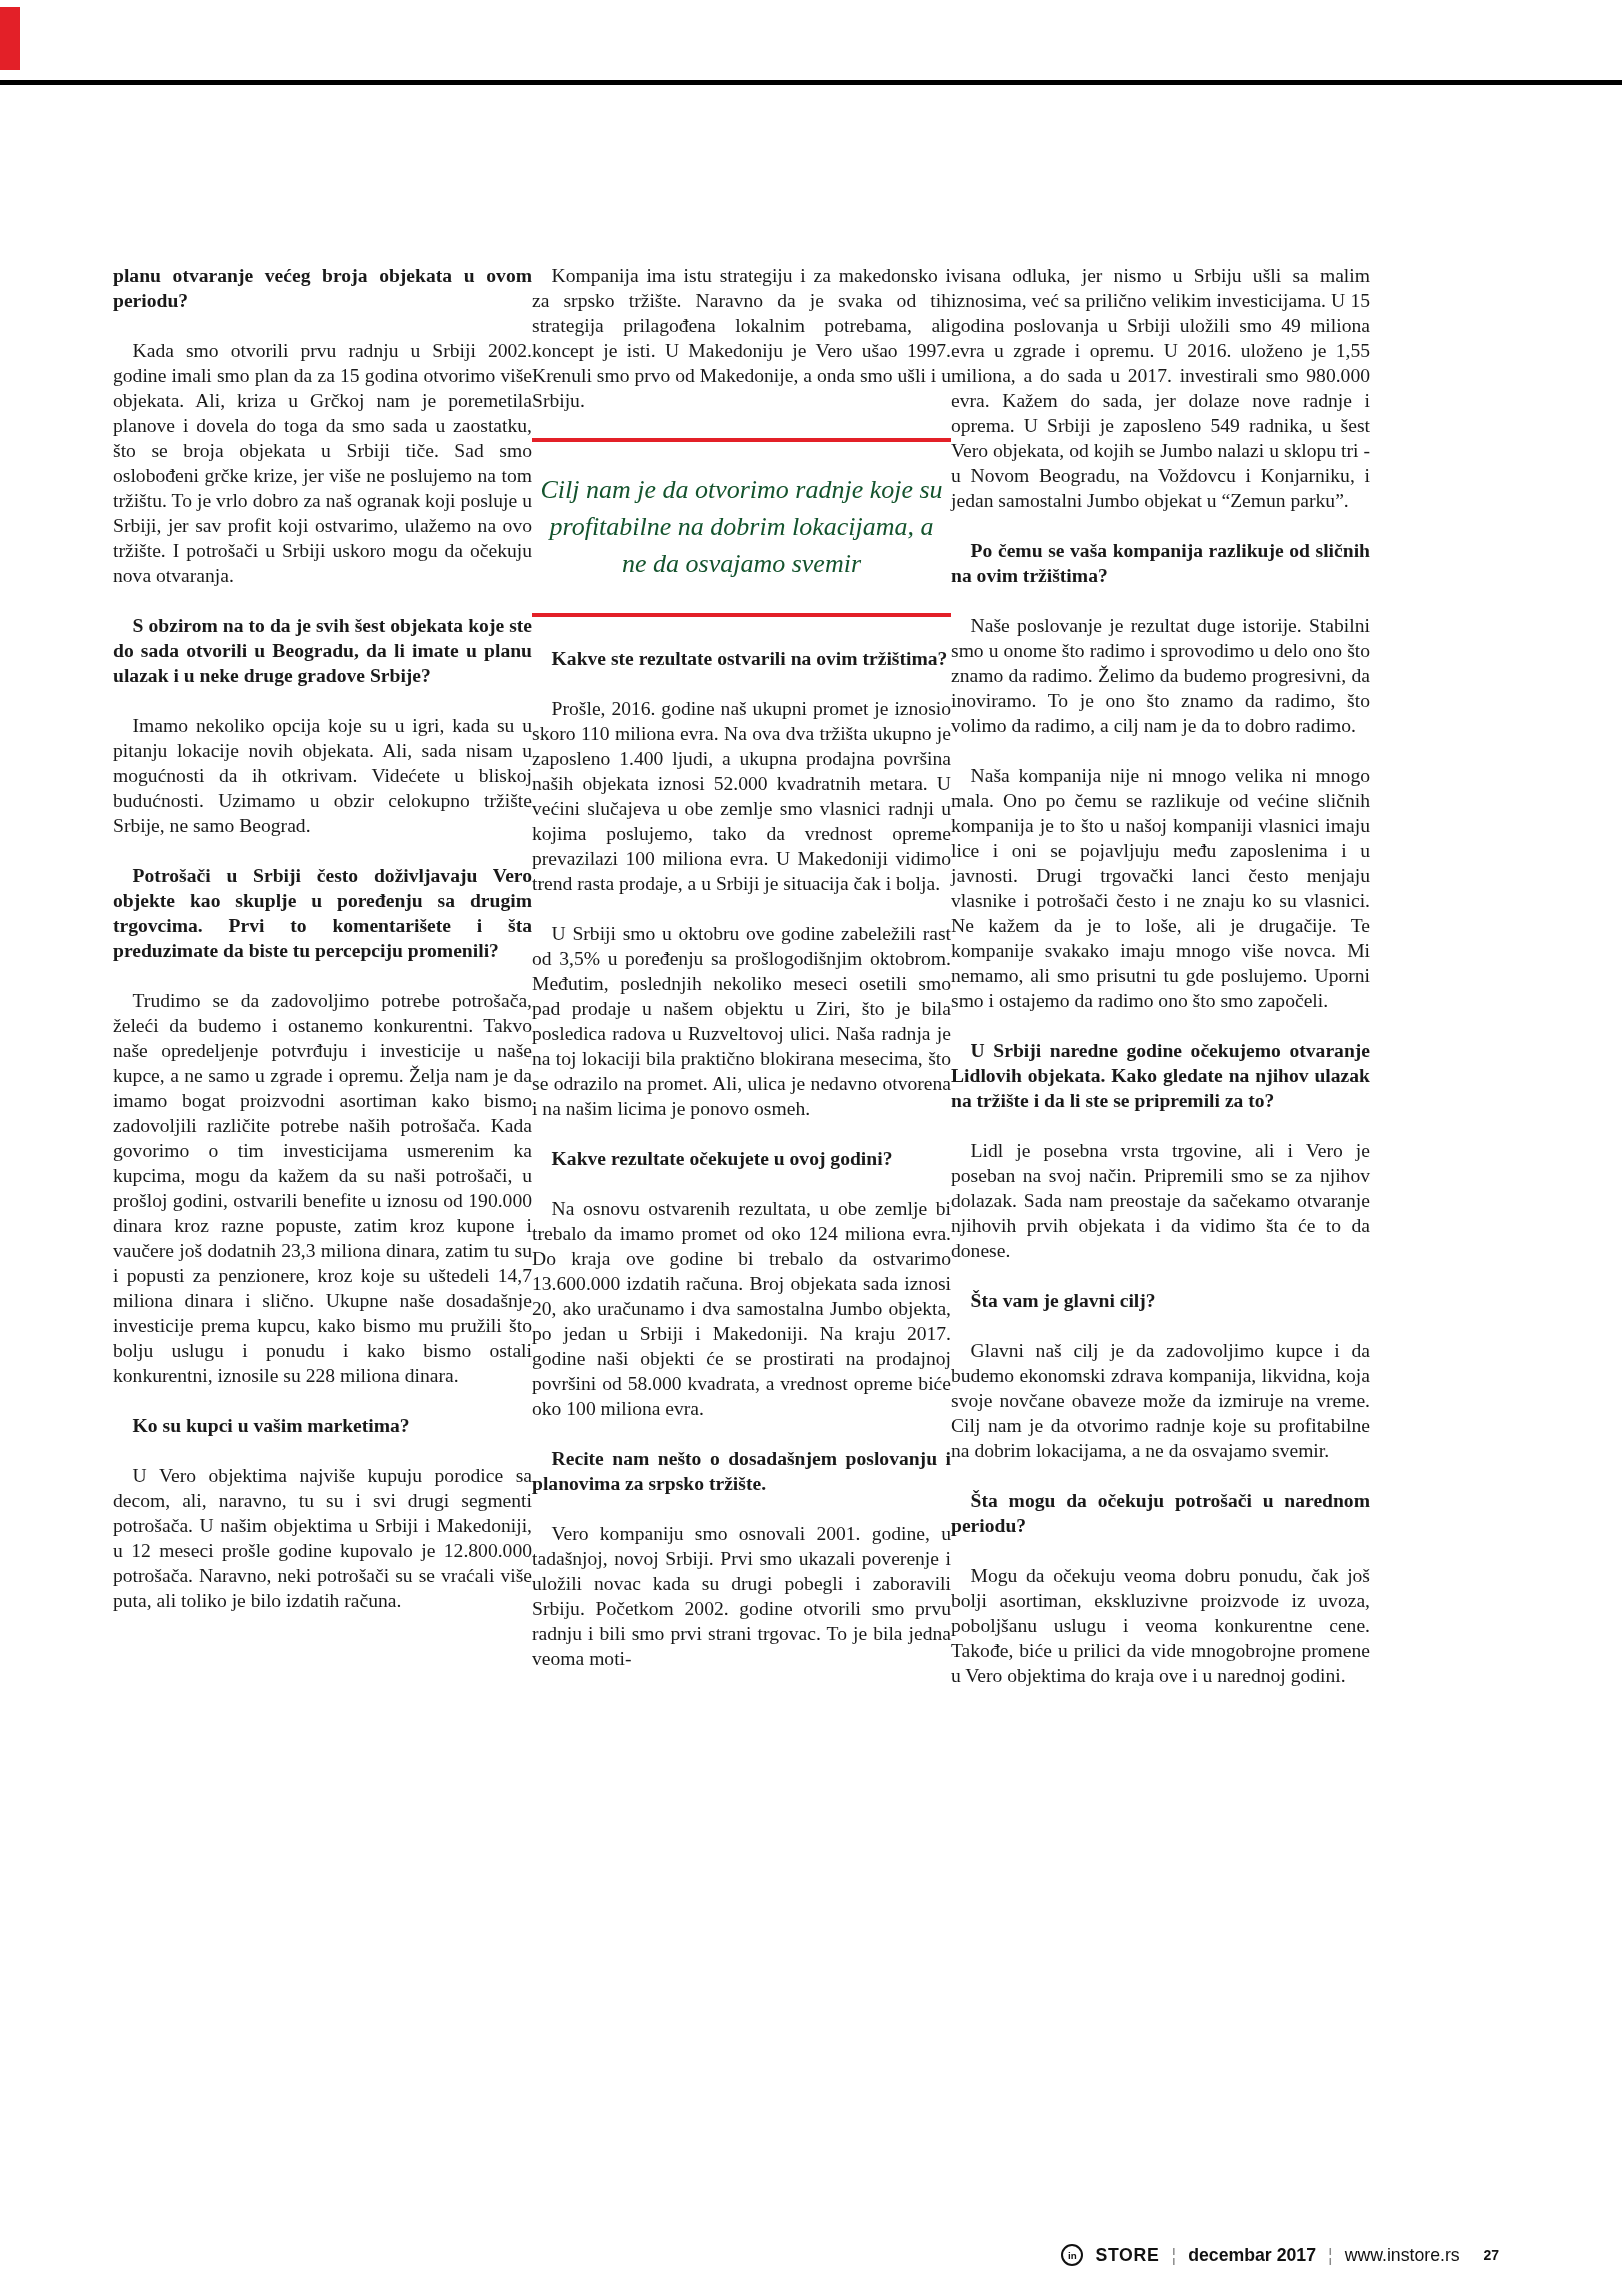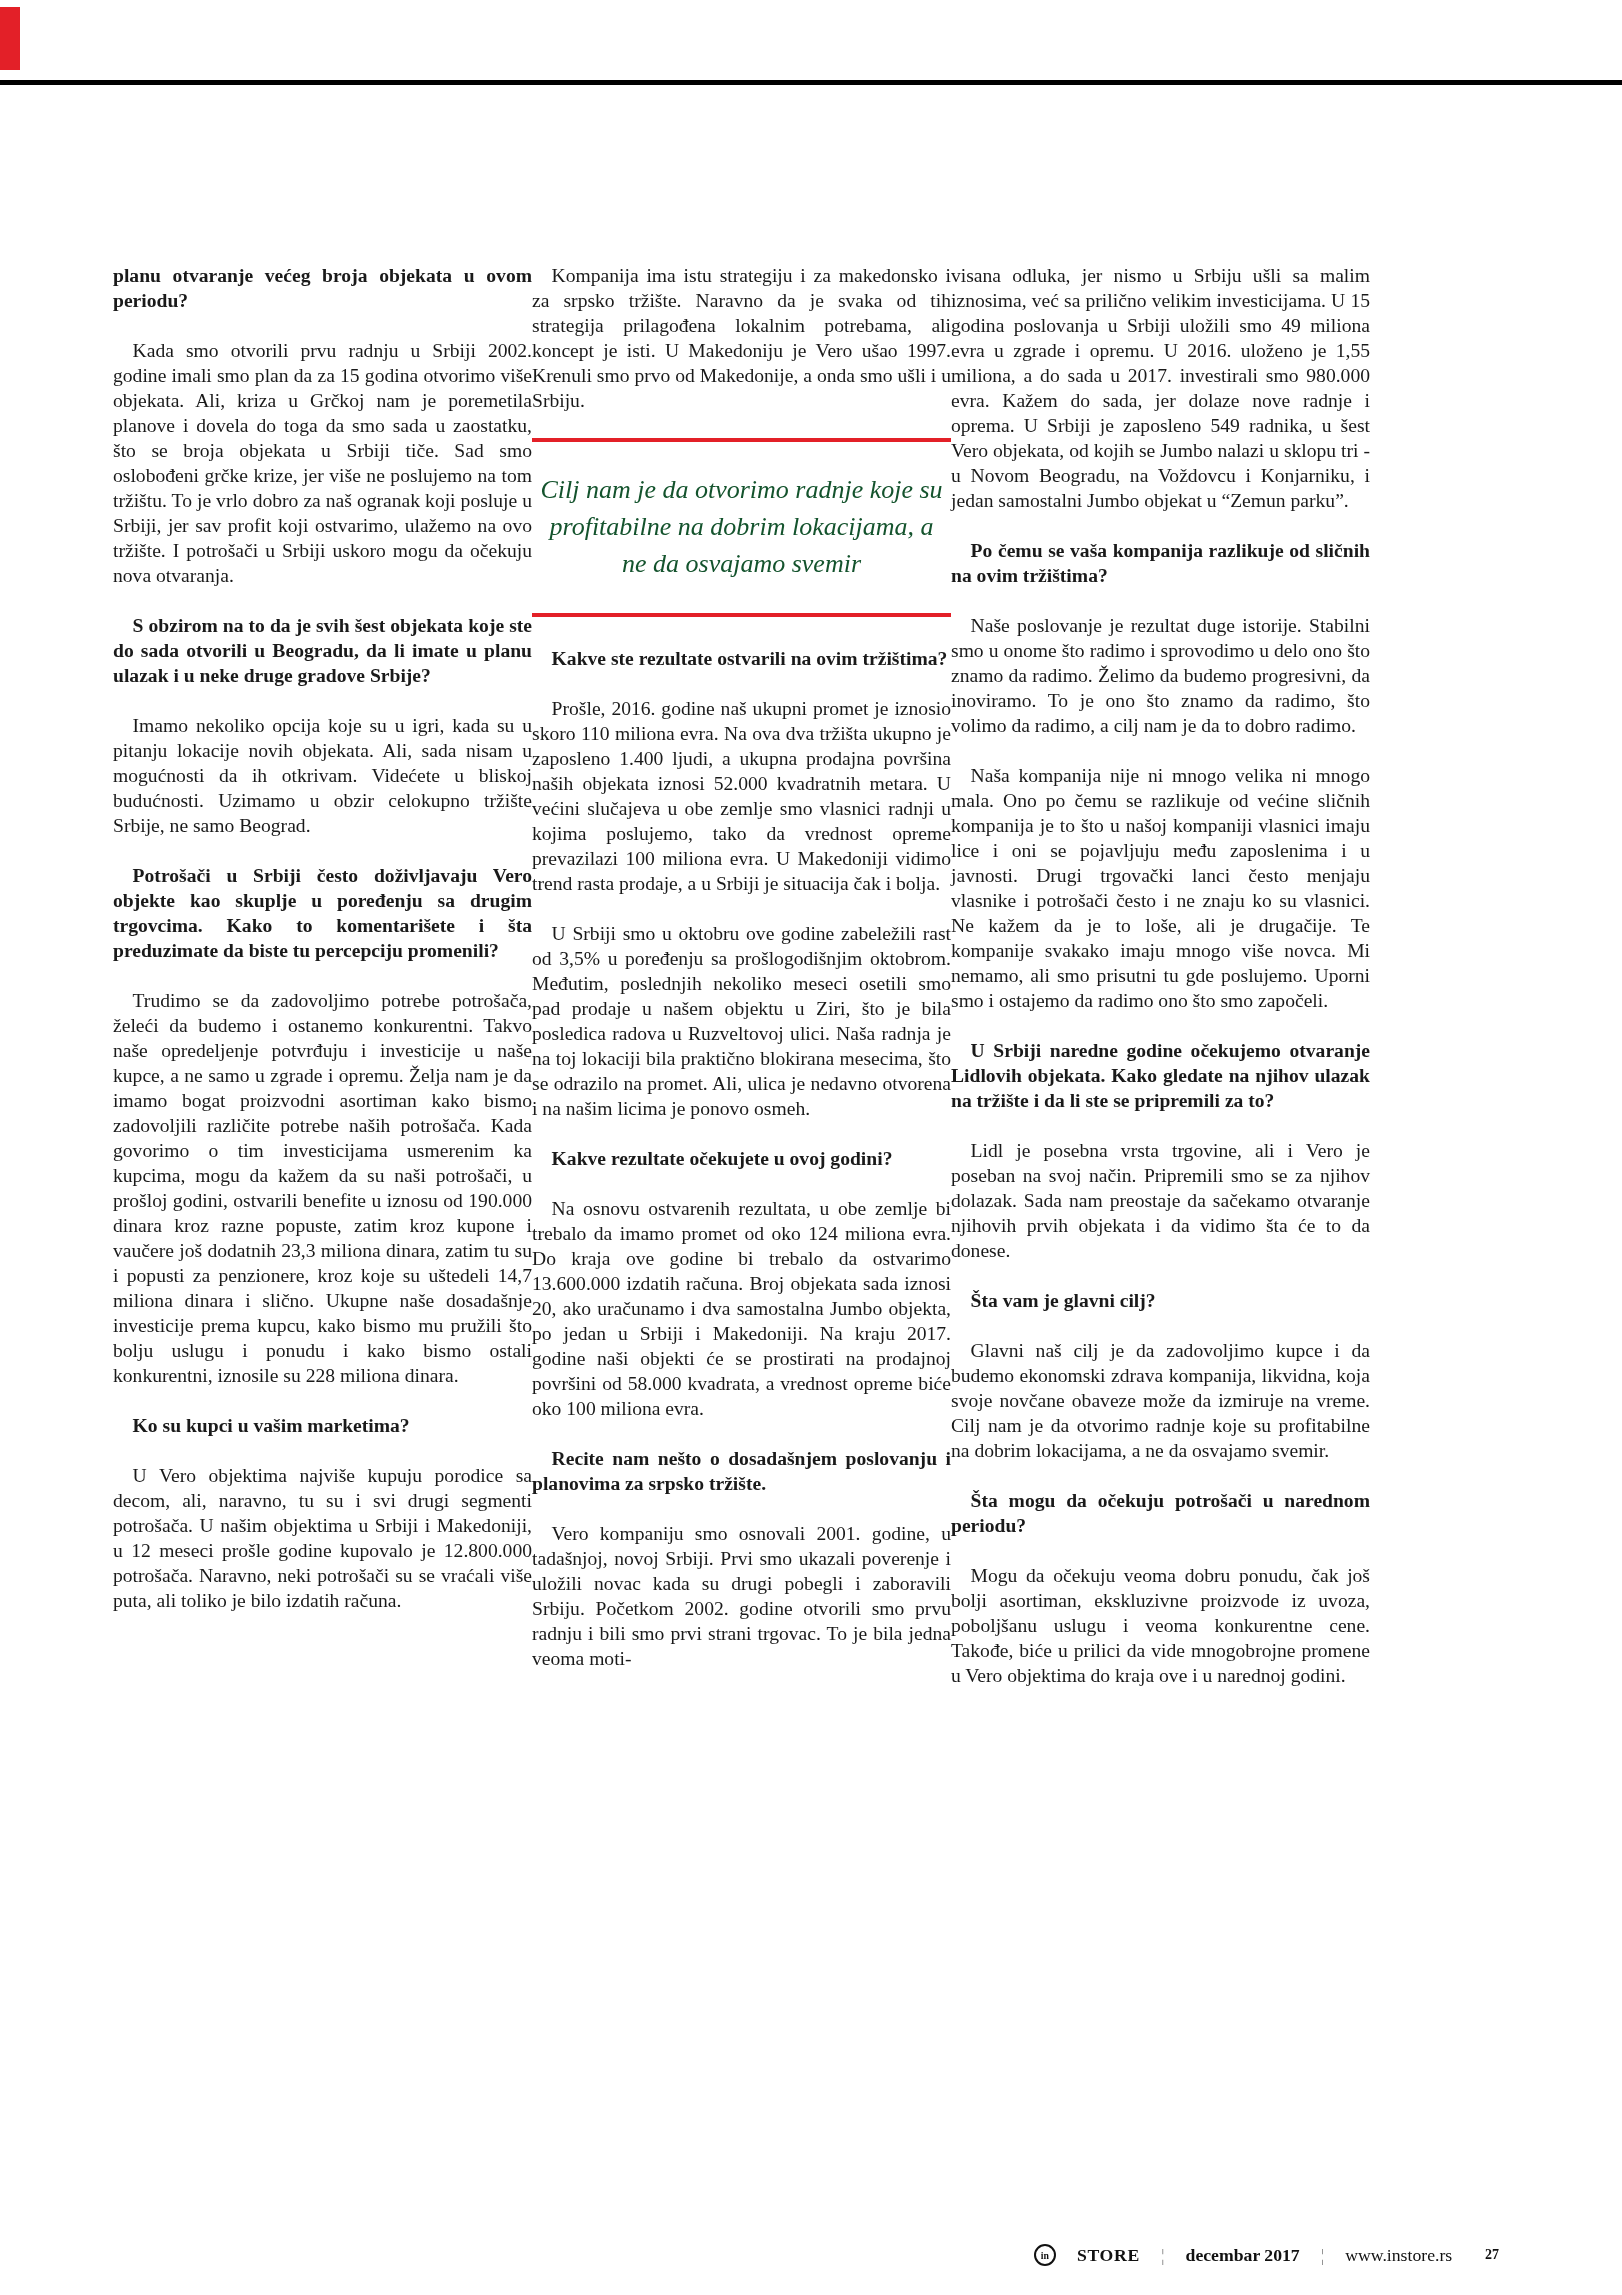--- a/index.html
+++ b/index.html
@@ -20,22 +20,22 @@
   .noindent { text-indent:0; }
   .pullquote {
     border-top:4.6px solid #e32028; border-bottom:4.6px solid #e32028;
     padding:29px 5.2px 31px; margin:3.9px 0 29px 0;
   }
   .pq-text {
     color:#14532d; font-style:italic; font-size:26px; line-height:37px;
     text-align:center;
   }
   .footer {
-    position:absolute; right:124px; bottom:29px; display:flex; align-items:center; gap:21px;
-    font-family:Liberation Serif, serif; font-size:17.7px; color:#111111;
+    position:absolute; right:124px; bottom:29px; display:flex; align-items:center; gap:12px;
+    font-family:Liberation Sans, sans-serif; font-size:17.7px; color:#111111;
   }
   .footer .logo {
     width:22px; height:22px; border:2px solid #111111; border-radius:50%;
     display:flex; align-items:center; justify-content:center;
     font-size:9.8px; font-weight:bold; flex:0 0 auto;
   }
   .footer .brand { font-weight:bold; letter-spacing:0.7px; }
   .footer .sep { color:#8a8a8a; }
   .footer .date { font-weight:bold; }
   .footer .pageno { font-weight:bold; font-size:14px; margin-left:11.8px; }
@@ -48,21 +48,21 @@
   <div class="corner-mark"></div>
   <div class="top-rule"></div>
 
   <div class="content">
 
     <div class="col">
       <div class="q noindent">planu otvaranje većeg broja objekata u ovom periodu?</div>
       <p class="p">Kada smo otvorili prvu radnju u Srbiji 2002. godine imali smo plan da za 15 godina otvorimo više objekata. Ali, kriza u Grčkoj nam je poremetila planove i dovela do toga da smo sada u zaostatku, što se broja objekata u Srbiji tiče. Sad smo oslobođeni grčke krize, jer više ne poslujemo na tom tržištu. To je vrlo dobro za naš ogranak koji posluje u Srbiji, jer sav profit koji ostvarimo, ulažemo na ovo tržište. I potrošači u Srbiji uskoro mogu da očekuju nova otvaranja.</p>
       <div class="q">S obzirom na to da je svih šest objekata koje ste do sada otvorili u Beogradu, da li imate u planu ulazak i u neke druge gradove Srbije?</div>
       <p class="p">Imamo nekoliko opcija koje su u igri, kada su u pitanju lokacije novih objekata. Ali, sada nisam u mogućnosti da ih otkrivam. Videćete u bliskoj budućnosti. Uzimamo u obzir celokupno tržište Srbije, ne samo Beograd.</p>
-      <div class="q">Potrošači u Srbiji često doživljavaju Vero objekte kao skuplje u poređenju sa drugim trgovcima. Kako to komentarišete i šta preduzimate da biste tu percepciju promenili?</div>
+      <div class="q">Potrošači u Srbiji često doživljavaju Vero objekte kao skuplje u poređenju sa drugim trgovcima. Prvi to komentarišete i šta preduzimate da biste tu percepciju promenili?</div>
       <p class="p">Trudimo se da zadovoljimo potrebe potrošača, želeći da budemo i ostanemo konkurentni. Takvo naše opredeljenje potvrđuju i investicije u naše kupce, a ne samo u zgrade i opremu. Želja nam je da imamo bogat proizvodni asortiman kako bismo zadovoljili različite potrebe naših potrošača. Kada govorimo o tim investicijama usmerenim ka kupcima, mogu da kažem da su naši potrošači, u prošloj godini, ostvarili benefite u iznosu od 190.000 dinara kroz razne popuste, zatim kroz kupone i vaučere još dodatnih 23,3 miliona dinara, zatim tu su i popusti za penzionere, kroz koje su uštedeli 14,7 miliona dinara i slično. Ukupne naše dosadašnje investicije prema kupcu, kako bismo mu pružili što bolju uslugu i ponudu i kako bismo ostali konkurentni, iznosile su 228 miliona dinara.</p>
       <div class="q">Ko su kupci u vašim marketima?</div>
       <p class="p">U Vero objektima najviše kupuju porodice sa decom, ali, naravno, tu su i svi drugi segmenti potrošača. U našim objektima u Srbiji i Makedoniji, u 12 meseci prošle godine kupovalo je 12.800.000 potrošača. Naravno, neki potrošači su se vraćali više puta, ali toliko je bilo izdatih računa.</p>
     </div>
 
     <div class="col">
       <p class="p">Kompanija ima istu strategiju i za makedonsko i za srpsko tržište. Naravno da je svaka od tih strategija prilagođena lokalnim potrebama, ali koncept je isti. U Makedoniju je Vero ušao 1997. Krenuli smo prvo od Makedonije, a onda smo ušli i u Srbiju.</p>
       <div class="pullquote">
         <div class="pq-text">Cilj nam je da otvorimo radnje koje su profitabilne na dobrim lokacijama, a ne da osvajamo svemir</div>
       </div>

